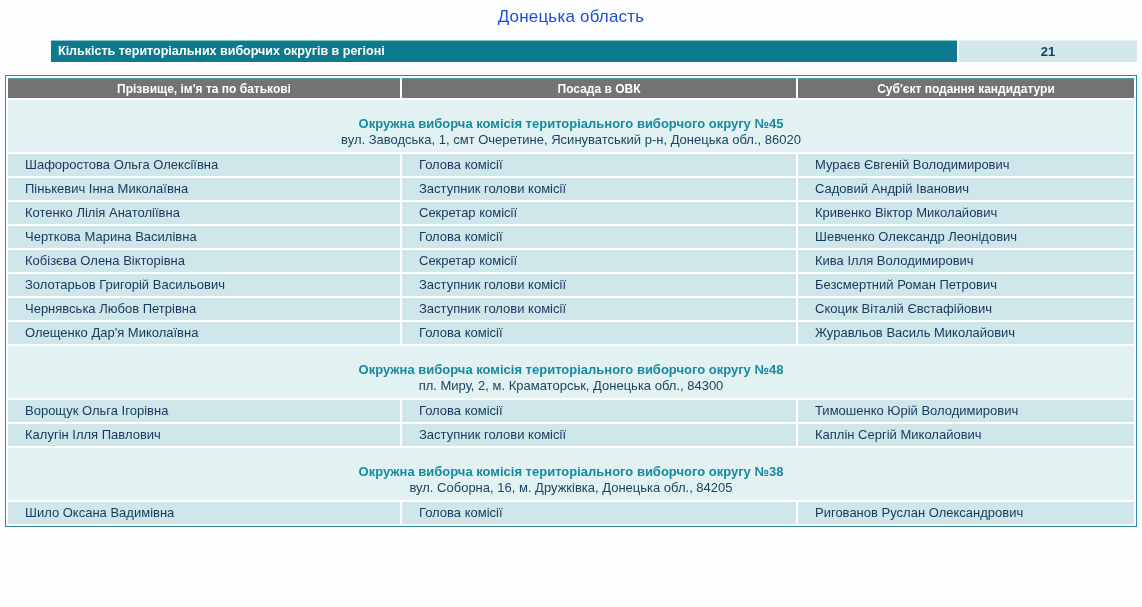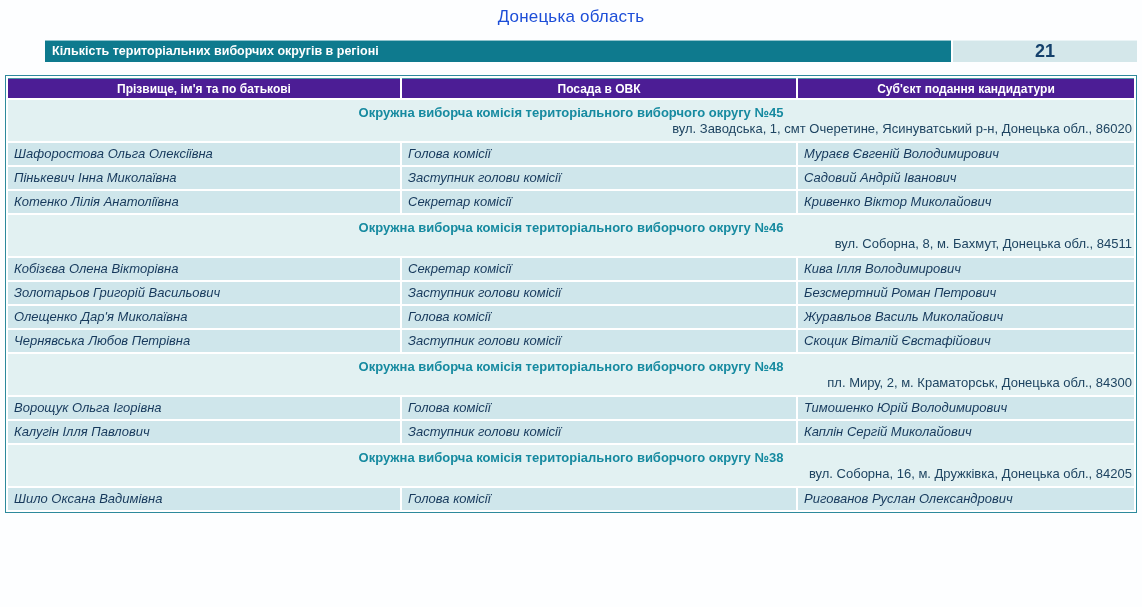--- a/index.html
+++ b/index.html
@@ -14,21 +14,21 @@
     overflow: hidden;
   }
   .page-title {
     text-align: center;
     padding-top: 7px;
     font-size: 17px;
     color: #1d4ed8;
     letter-spacing: 0.2px;
   }
   .stat-row {
-    margin: 13px 5px 0 17px;
+    margin: 13px 5px 0 23px;
     display: flex;
     gap: 2px;
     height: 22px;
     padding-left: 28px;
   }
   .stat-label {
     flex: 0 0 906px;
     background: #0e7a8e;
     border-top: 1px solid #8fc3cc;
     color: #ffffff;
@@ -39,79 +39,77 @@
     box-sizing: border-box;
     white-space: nowrap;
     overflow: hidden;
   }
   .stat-value {
     flex: 1;
     background: #d4e7ea;
     border-top: 1px solid #eaf4f6;
     color: #14406b;
     font-weight: bold;
-    font-size: 18px;
+    font-size: 13px;
     line-height: 21px;
     text-align: center;
     box-sizing: border-box;
   }
   .table-wrap {
     margin: 13px 5px 0 5px;
     border: 1px solid #2d8a9c;
     background: #ffffff;
   }
   table.ovk {
     width: 100%;
     border-collapse: separate;
     border-spacing: 2px;
     table-layout: fixed;
   }
   col.c1 { width: 392px; }
   col.c2 { width: 394px; }
   col.c3 { width: 336px; }
   th.col-header {
-    background: #4c1d95;
+    background: #737373;
     border-top: 1px solid #4997a6;
     color: #ffffff;
     font-weight: bold;
     font-size: 12px;
     height: 17px;
     padding: 1px 2px;
     text-align: center;
     white-space: nowrap;
     overflow: hidden;
   }
   td.section-cell {
     background: #e2f1f2;
     text-align: center;
-    padding: 5px 2px 5px 2px;
+    padding: 16px 2px 5px 2px;
   }
   .sec-title {
     color: #168aa0;
     font-weight: bold;
     font-size: 13px;
     line-height: 15px;
   }
   .sec-addr {
     color: #1e4461;
     font-size: 13px;
     line-height: 15px;
     margin-top: 1px;
-    text-align: right;
   }
   td.data-cell {
     background: #cfe6eb;
     color: #16395c;
     font-size: 13px;
     height: 17px;
-    padding: 2px 4px 3px 6px;
+    padding: 2px 4px 3px 17px;
     white-space: nowrap;
     overflow: hidden;
     vertical-align: middle;
-    font-style: italic;
   }
 </style>
 </head>
 <body>
 
 <div class="page-title">Донецька область</div>
 
 <div class="stat-row">
   <div class="stat-label">Кількість територіальних виборчих округів в регіоні</div>
   <div class="stat-value">21</div>
@@ -147,44 +145,43 @@
           <td class="data-cell">Пінькевич Інна Миколаївна</td>
           <td class="data-cell">Заступник голови комісії</td>
           <td class="data-cell">Садовий Андрій Іванович</td>
         </tr>
         <tr>
           <td class="data-cell">Котенко Лілія Анатоліївна</td>
           <td class="data-cell">Секретар комісії</td>
           <td class="data-cell">Кривенко Віктор Миколайович</td>
         </tr>
         <tr>
-          <td colspan="3" class="section-cell">
-            <div class="sec-title">Окружна виборча комісія територіального виборчого округу №46</div>
-            <div class="sec-addr">вул. Соборна, 8, м. Бахмут, Донецька обл., 84511</div>
-          </td>
+          <td class="data-cell">Черткова Марина Василівна</td>
+          <td class="data-cell">Голова комісії</td>
+          <td class="data-cell">Шевченко Олександр Леонідович</td>
         </tr>
         <tr>
           <td class="data-cell">Кобізєва Олена Вікторівна</td>
           <td class="data-cell">Секретар комісії</td>
           <td class="data-cell">Кива Ілля Володимирович</td>
         </tr>
         <tr>
           <td class="data-cell">Золотарьов Григорій Васильович</td>
           <td class="data-cell">Заступник голови комісії</td>
           <td class="data-cell">Безсмертний Роман Петрович</td>
         </tr>
         <tr>
+          <td class="data-cell">Чернявська Любов Петрівна</td>
+          <td class="data-cell">Заступник голови комісії</td>
+          <td class="data-cell">Скоцик Віталій Євстафійович</td>
+        </tr>
+        <tr>
           <td class="data-cell">Олещенко Дар'я Миколаївна</td>
           <td class="data-cell">Голова комісії</td>
           <td class="data-cell">Журавльов Василь Миколайович</td>
-        </tr>
-        <tr>
-          <td class="data-cell">Чернявська Любов Петрівна</td>
-          <td class="data-cell">Заступник голови комісії</td>
-          <td class="data-cell">Скоцик Віталій Євстафійович</td>
         </tr>
         <tr>
           <td colspan="3" class="section-cell">
             <div class="sec-title">Окружна виборча комісія територіального виборчого округу №48</div>
             <div class="sec-addr">пл. Миру, 2, м. Краматорськ, Донецька обл., 84300</div>
           </td>
         </tr>
         <tr>
           <td class="data-cell">Ворощук Ольга Ігорівна</td>
           <td class="data-cell">Голова комісії</td>

